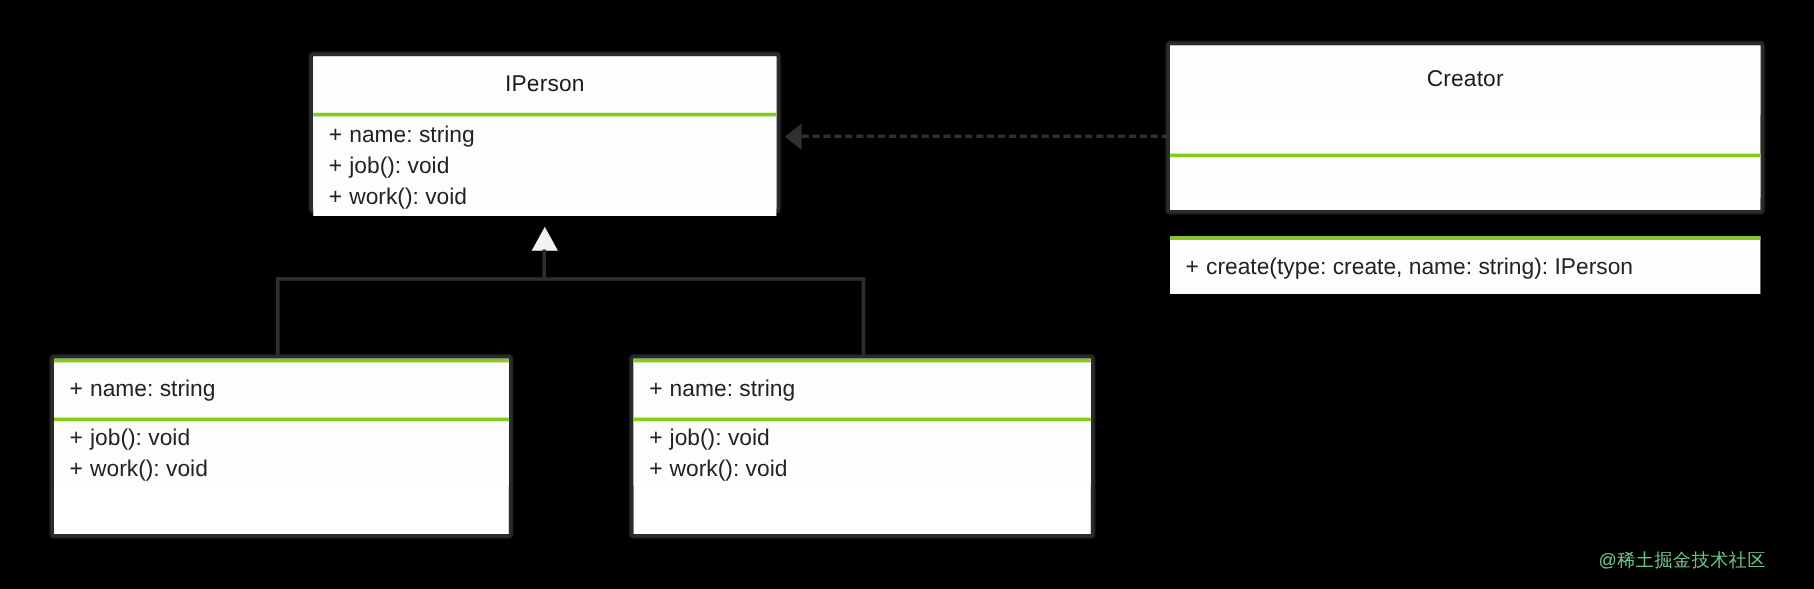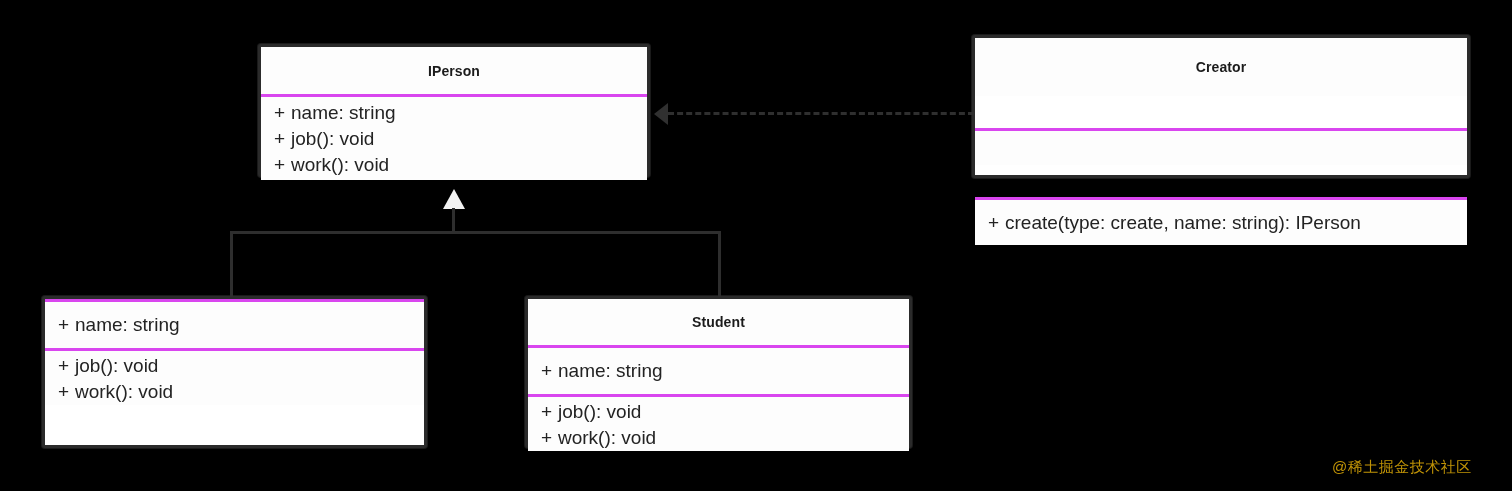--- a/index.html
+++ b/index.html
@@ -25,30 +25,30 @@
     border-radius: 3px;
     display: flex;
     flex-direction: column;
     box-shadow: 0 0 0 1px #1a1a1a;
   }
   .uml-title {
     box-sizing: border-box;
     display: flex;
     align-items: center;
     justify-content: center;
-    font-weight: bold;
-    font-size: 14px;
+    font-weight: normal;
+    font-size: 19px;
     color: #1b1b1b;
     background: #fdfdfd;
     letter-spacing: .1px;
     flex: none;
   }
   .uml-compartment {
     box-sizing: border-box;
-    border-top: 3px solid #d946ef;
+    border-top: 3px solid #84cc16;
     background: #fdfdfd;
     padding: 4px 12px 4px 13px;
     display: flex;
     flex-direction: column;
     justify-content: center;
     flex: none;
     overflow: hidden;
   }
   .uml-member {
     font-size: 19px;
@@ -89,21 +89,21 @@
     height: 0;
     border-top: 11px solid transparent;
     border-bottom: 11px solid transparent;
     border-right: 14px solid #303030;
   }
 
   
   .watermark {
     position: absolute;
     font-size: 15px;
-    color: #eab308;
+    color: #86efac;
     opacity: .82;
     white-space: nowrap;
     letter-spacing: .5px;
   }
 </style>
 </head>
 <body>
 
 <div id="canvas">
 
@@ -142,21 +142,20 @@
       <div class="uml-member">
         <span class="vis">+</span><span class="sig">job(): void</span>
       </div>
       <div class="uml-member">
         <span class="vis">+</span><span class="sig">work(): void</span>
       </div>
     </div>
   </div>
 
   <div class="uml-class" id="cls-student" style="left:525px; top:296px; width:387px; height:152px;">
-    <div class="uml-title" style="height:46px;">Student</div>
     <div class="uml-compartment" style="height:49px;">
       <div class="uml-member">
         <span class="vis">+</span><span class="sig">name: string</span>
       </div>
     </div>
     <div class="uml-compartment" style="height:57px; justify-content:flex-start; padding-top:2px;">
       <div class="uml-member">
         <span class="vis">+</span><span class="sig">job(): void</span>
       </div>
       <div class="uml-member">

